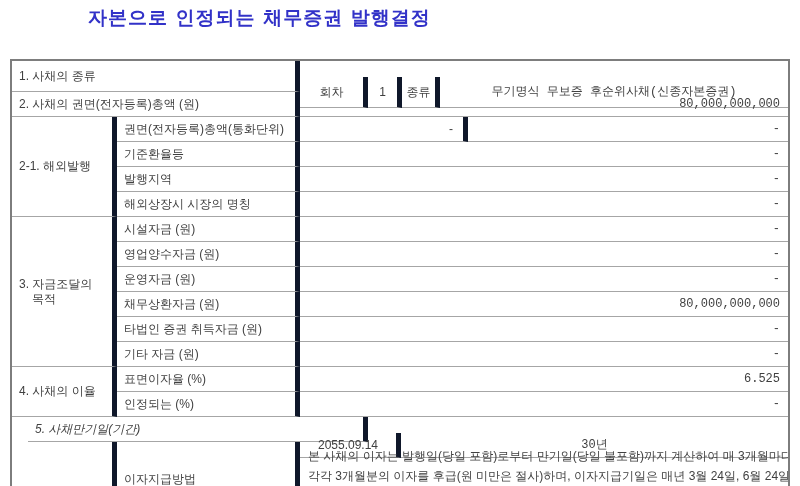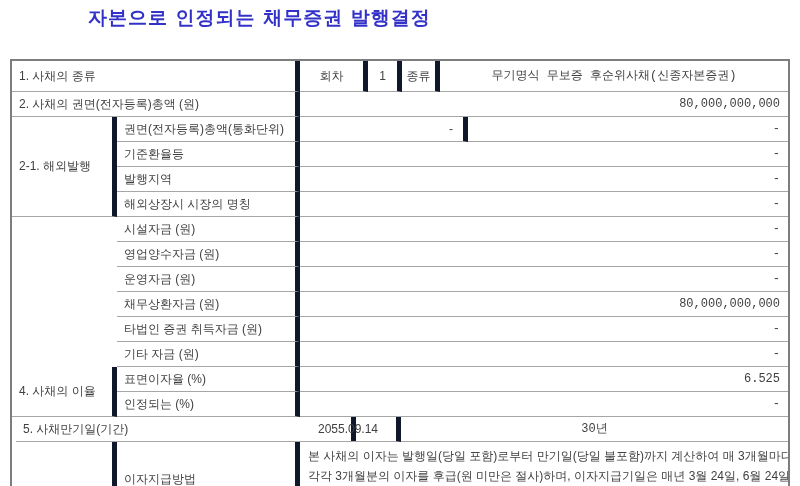--- a/index.html
+++ b/index.html
@@ -23,21 +23,21 @@
   }
   .cell {
     position:absolute; box-sizing:border-box;
     border-right:5px solid #0f172a; border-bottom:1px solid #a6a6a6;
     display:flex; align-items:center;
     font-size:12px; line-height:15px; color:#404040;
     overflow:hidden; white-space:nowrap;
   }
   .lbl  { justify-content:flex-start; padding-left:7px; }
   .val  { justify-content:flex-end; padding-right:8px; }
-  .ctr  { justify-content:center; }
+  .ctr  { justify-content:center;margin-top:16px; }
   .noR  { border-right:none;font-family:Liberation Mono, monospace; }
   .secA { flex-direction:column; align-items:flex-start; justify-content:center; }
   .secA .l2 { margin-left:13px; }
   .txtcell {
     position:absolute; box-sizing:border-box; border-bottom:none; border-right:none;
     font-size:12px; line-height:20px; color:#404040;
     padding:4px 8px 0 8px; overflow:hidden;
   }
   .txtcell div { white-space:nowrap; }
   .paylbl { align-items:flex-start; padding-top:30px; border-bottom:none; }
@@ -69,20 +69,24 @@
 
     <div class="cell lbl" style="left:105px;top:81px;width:183px;height:25px;">기준환율등</div>
     <div class="cell val noR" style="left:288px;top:81px;width:488px;height:25px;">-</div>
 
     <div class="cell lbl" style="left:105px;top:106px;width:183px;height:25px;">발행지역</div>
     <div class="cell val noR" style="left:288px;top:106px;width:488px;height:25px;">-</div>
 
     <div class="cell lbl" style="left:105px;top:131px;width:183px;height:25px;">해외상장시 시장의 명칭</div>
     <div class="cell val noR" style="left:288px;top:131px;width:488px;height:25px;">-</div>
 
+    <div class="cell lbl secA" style="left:0;top:156px;width:105px;height:150px;">
+      <span class="l1">3. 자금조달의</span>
+      <span class="l2">목적</span>
+    </div>
 
     <div class="cell lbl" style="left:105px;top:156px;width:183px;height:25px;">시설자금 (원)</div>
     <div class="cell val noR" style="left:288px;top:156px;width:488px;height:25px;">-</div>
 
     <div class="cell lbl" style="left:105px;top:181px;width:183px;height:25px;">영업양수자금 (원)</div>
     <div class="cell val noR" style="left:288px;top:181px;width:488px;height:25px;">-</div>
 
     <div class="cell lbl" style="left:105px;top:206px;width:183px;height:25px;">운영자금 (원)</div>
     <div class="cell val noR" style="left:288px;top:206px;width:488px;height:25px;">-</div>
 
@@ -96,21 +100,21 @@
     <div class="cell val noR" style="left:288px;top:281px;width:488px;height:25px;">-</div>
 
     <div class="cell lbl" style="left:0;top:306px;width:105px;height:50px;">4. 사채의 이율</div>
 
     <div class="cell lbl" style="left:105px;top:306px;width:183px;height:25px;">표면이자율 (%)</div>
     <div class="cell val noR" style="left:288px;top:306px;width:488px;height:25px;">6.525</div>
 
     <div class="cell lbl" style="left:105px;top:331px;width:183px;height:25px;">인정되는 (%)</div>
     <div class="cell val noR" style="left:288px;top:331px;width:488px;height:25px;">-</div>
 
-    <div class="cell lbl" style="left:4px;top:356px;width:340px;height:25px;">5. 사채만기일(기간)</div>
+    <div class="cell lbl" style="left:16px;top:356px;width:340px;height:25px;font-style:italic;">5. 사채만기일(기간)</div>
     <div class="cell ctr" style="left:288px;top:356px;width:101px;height:25px;">2055.09.14</div>
     <div class="cell ctr noR" style="left:389px;top:356px;width:387px;height:25px;">30년</div>
 
     <div class="cell open" style="left:0;top:381px;width:105px;height:70px;"></div>
     <div class="cell lbl paylbl" style="left:105px;top:381px;width:183px;height:70px;">이자지급방법</div>
     <div class="txtcell" style="left:288px;top:381px;width:488px;height:70px;">
       <div>본 사채의 이자는 발행일(당일 포함)로부터 만기일(당일 불포함)까지 계산하여 매 3개월마다</div>
       <div>각각 3개월분의 이자를 후급(원 미만은 절사)하며, 이자지급기일은 매년 3월 24일, 6월 24일,</div>
 
     </div>

